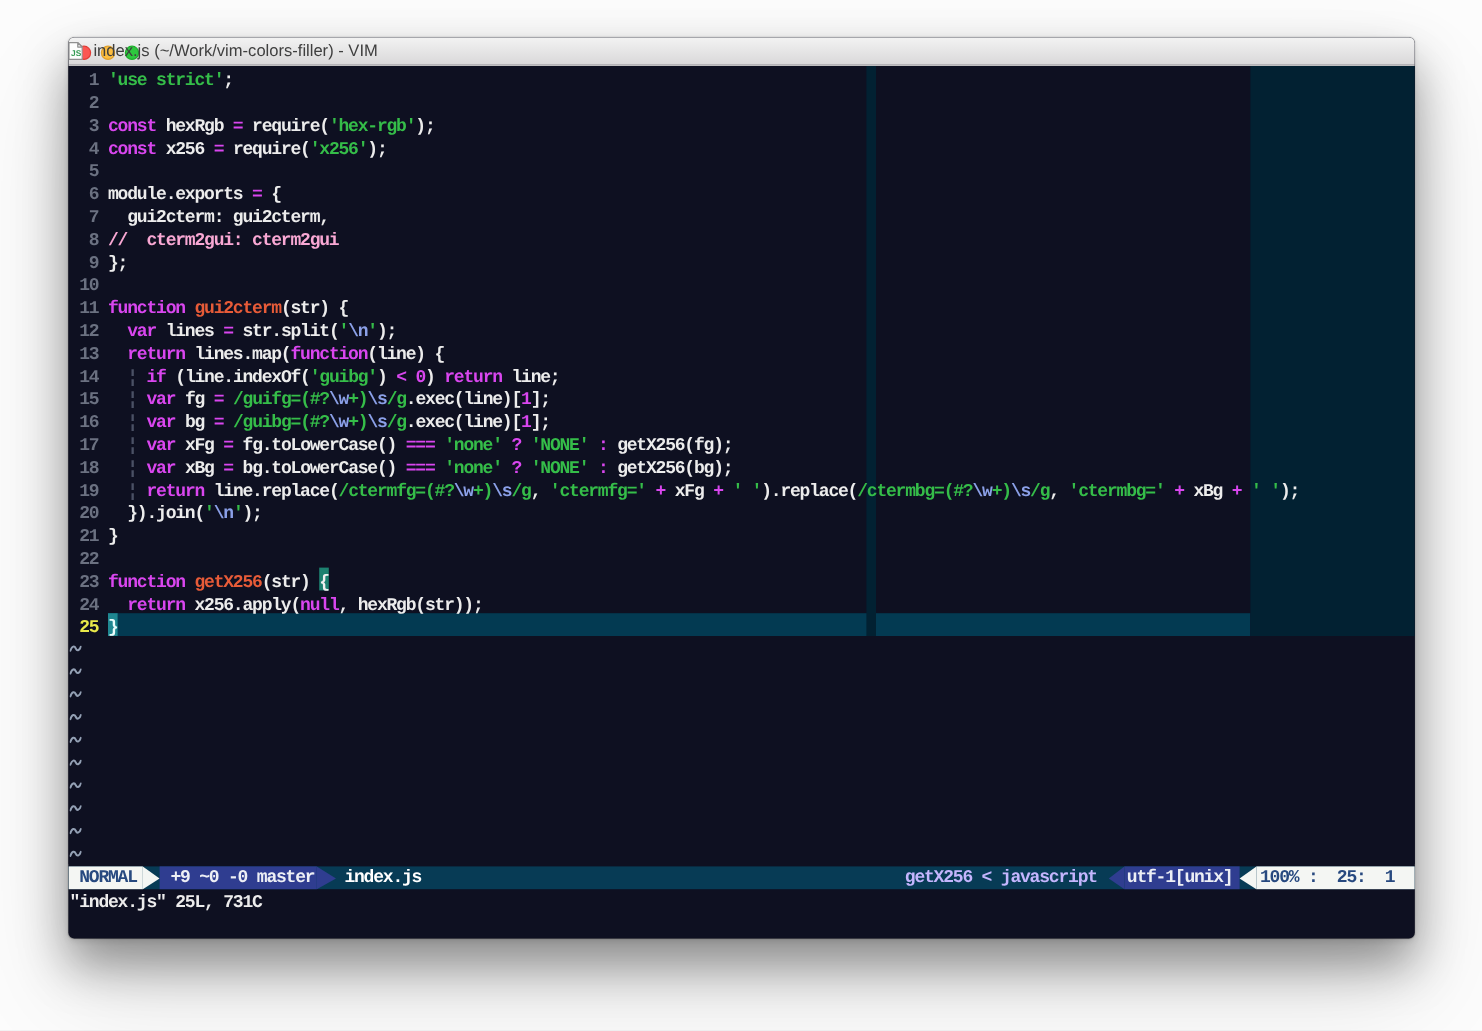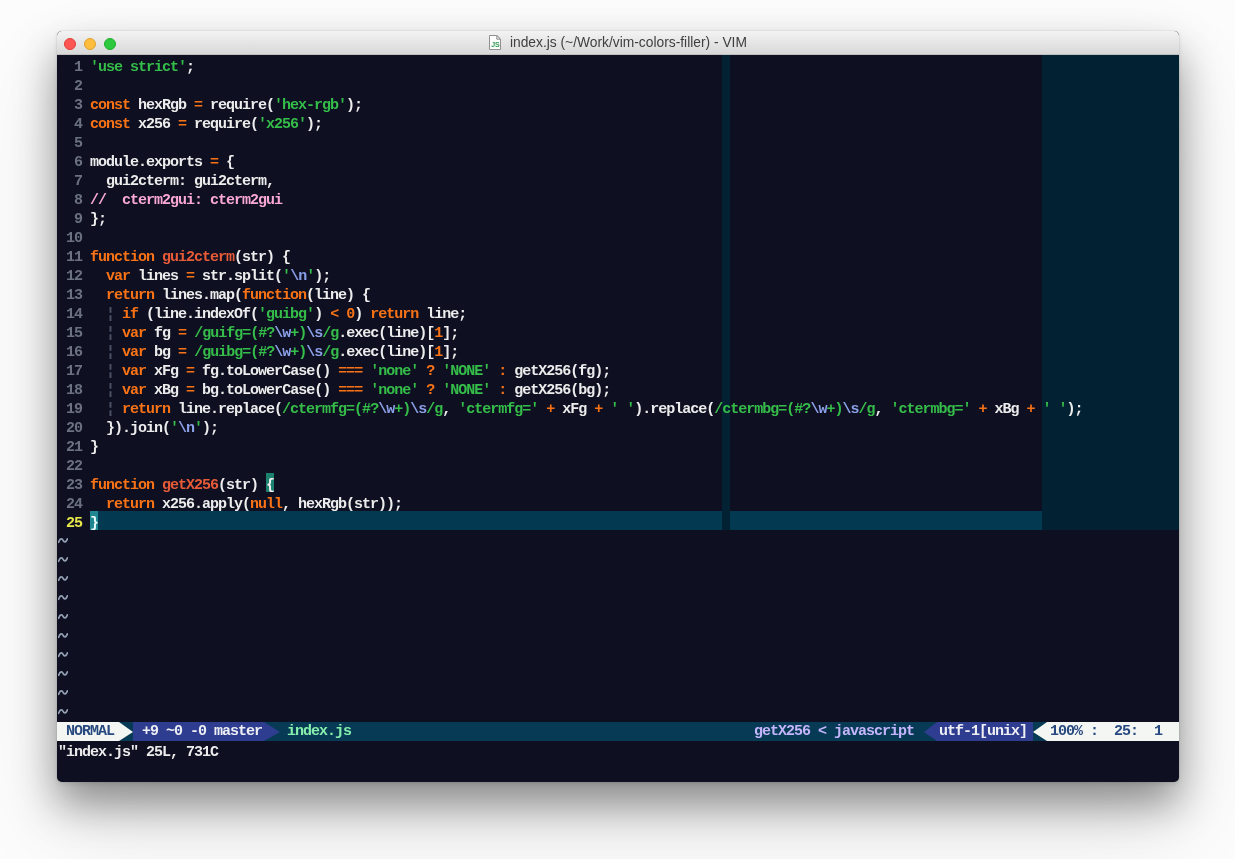--- a/index.html
+++ b/index.html
@@ -6,35 +6,35 @@
 body{position:relative;font-family:"Liberation Sans",sans-serif}
 .win{position:absolute;left:57px;top:31px;width:1122px;height:751px;border-radius:5px;
   overflow:hidden;background:#0e1021;
   box-shadow:0 22px 40px rgba(0,0,0,.38),0 40px 85px rgba(0,0,0,.13),0 2px 5px rgba(0,0,0,.09),0 0 1px rgba(0,0,0,.35)}
 .tb{position:relative;height:24px;background:linear-gradient(#f3f3f3,#d9d8d9);
   border-bottom:1px solid #c0bfc0}
 .dot{position:absolute;top:7px;width:12px;height:12px;border-radius:50%}
 .d1{left:7px;background:#fb5652;border:1px solid #e13c36}
 .d2{left:27px;background:#fdbd3f;border:1px solid #e0a02c}
 .d3{left:47px;background:#2dc83e;border:1px solid #1fae2e}
-.title{position:absolute;top:0;left:0;right:0;height:24px;text-align:center;
+.title{position:absolute;top:0;left:0;right:0;height:24px;text-align:left;
   font-size:13.8px;line-height:24px;color:#3f3f3f;letter-spacing:0}
 .title svg{vertical-align:-3px;margin-right:5px}
 .ed{position:absolute;left:0;top:24px;width:100%;height:665px;background:#0e1021;
   font:bold 15px "Liberation Mono",monospace;line-height:19px;letter-spacing:-1px}
 .cc80{position:absolute;left:665px;top:0;width:8px;height:475px;background:#022132}
 .cc120{position:absolute;left:985px;top:0;width:137px;height:475px;background:#022132}
 .cline{position:absolute;left:33px;top:456px;width:952px;height:19px;background:#033a52}
 .mpbg{position:absolute;left:209px;top:418px;width:8px;height:19px;background:#1d8170}
 .curbg{position:absolute;left:33px;top:456px;width:8px;height:19px;background:#1f8791}
 .code{position:absolute;left:1px;top:3px;white-space:pre}
 .row{height:19px}
 .ln{color:#6b7181}
 .lc{color:#e9e94a}
-.k{color:#f97316}
+.k{color:#d946ef}
 .w{color:#ececec}
 .s{color:#35bd49}
 .e{color:#8ba0e8}
 .f{color:#e75b38}
 .c{color:#f9a8d4}
 .g{color:#4b5165}
 .tw{margin-left:0;vertical-align:2px}
 .mp{color:#f0f0f0}
 .cu{color:#eafcfc}
 .sb{position:absolute;left:0;top:691px;width:100%;height:19px;background:#073b55;
@@ -89,18 +89,18 @@
   <div class="seg" style="left:62px;width:0;border-left:14px solid #f4f6f3;border-top:10px solid transparent;border-bottom:9px solid transparent;height:0"></div>
   <div class="seg" style="left:76px;width:131px;background:#2f3d90"></div>
   <div class="seg" style="left:62px;width:14px;background:#2f3d90;z-index:-1"></div>
   <div class="seg" style="left:207px;width:0;border-left:16px solid #2f3d90;border-top:10px solid transparent;border-bottom:9px solid transparent;height:0"></div>
   <div class="seg" style="left:867px;width:0;border-right:13px solid #2f3d90;border-top:10px solid transparent;border-bottom:9px solid transparent;height:0"></div>
   <div class="seg" style="left:880px;width:96px;background:#2f3d90"></div>
   <div class="seg" style="left:976px;width:0;border-right:14px solid #f4f6f3;border-top:10px solid transparent;border-bottom:9px solid transparent;height:0"></div>
   <div class="seg" style="left:990px;width:132px;background:#f4f6f3"></div>
   <span class="txt" style="left:9px;color:#27497f">NORMAL</span>
   <span class="txt" style="left:85px;color:#edeff5">+9 ~0 -0 master</span>
-  <span class="txt" style="left:230px;color:#86efac">index.js</span>
+  <span class="txt" style="left:230px;color:#ffffff">index.js</span>
   <span class="txt" style="left:697px;color:#c4b5fd">getX256 &lt; javascript</span>
   <span class="txt" style="left:882px;color:#edeff5">utf-1[unix]</span>
   <span class="txt" style="left:993px;color:#27497f">100% :  25:  1</span>
 </div>
   <div class="cmd">"index.js" 25L, 731C</div>
 </div>
 </body></html>

